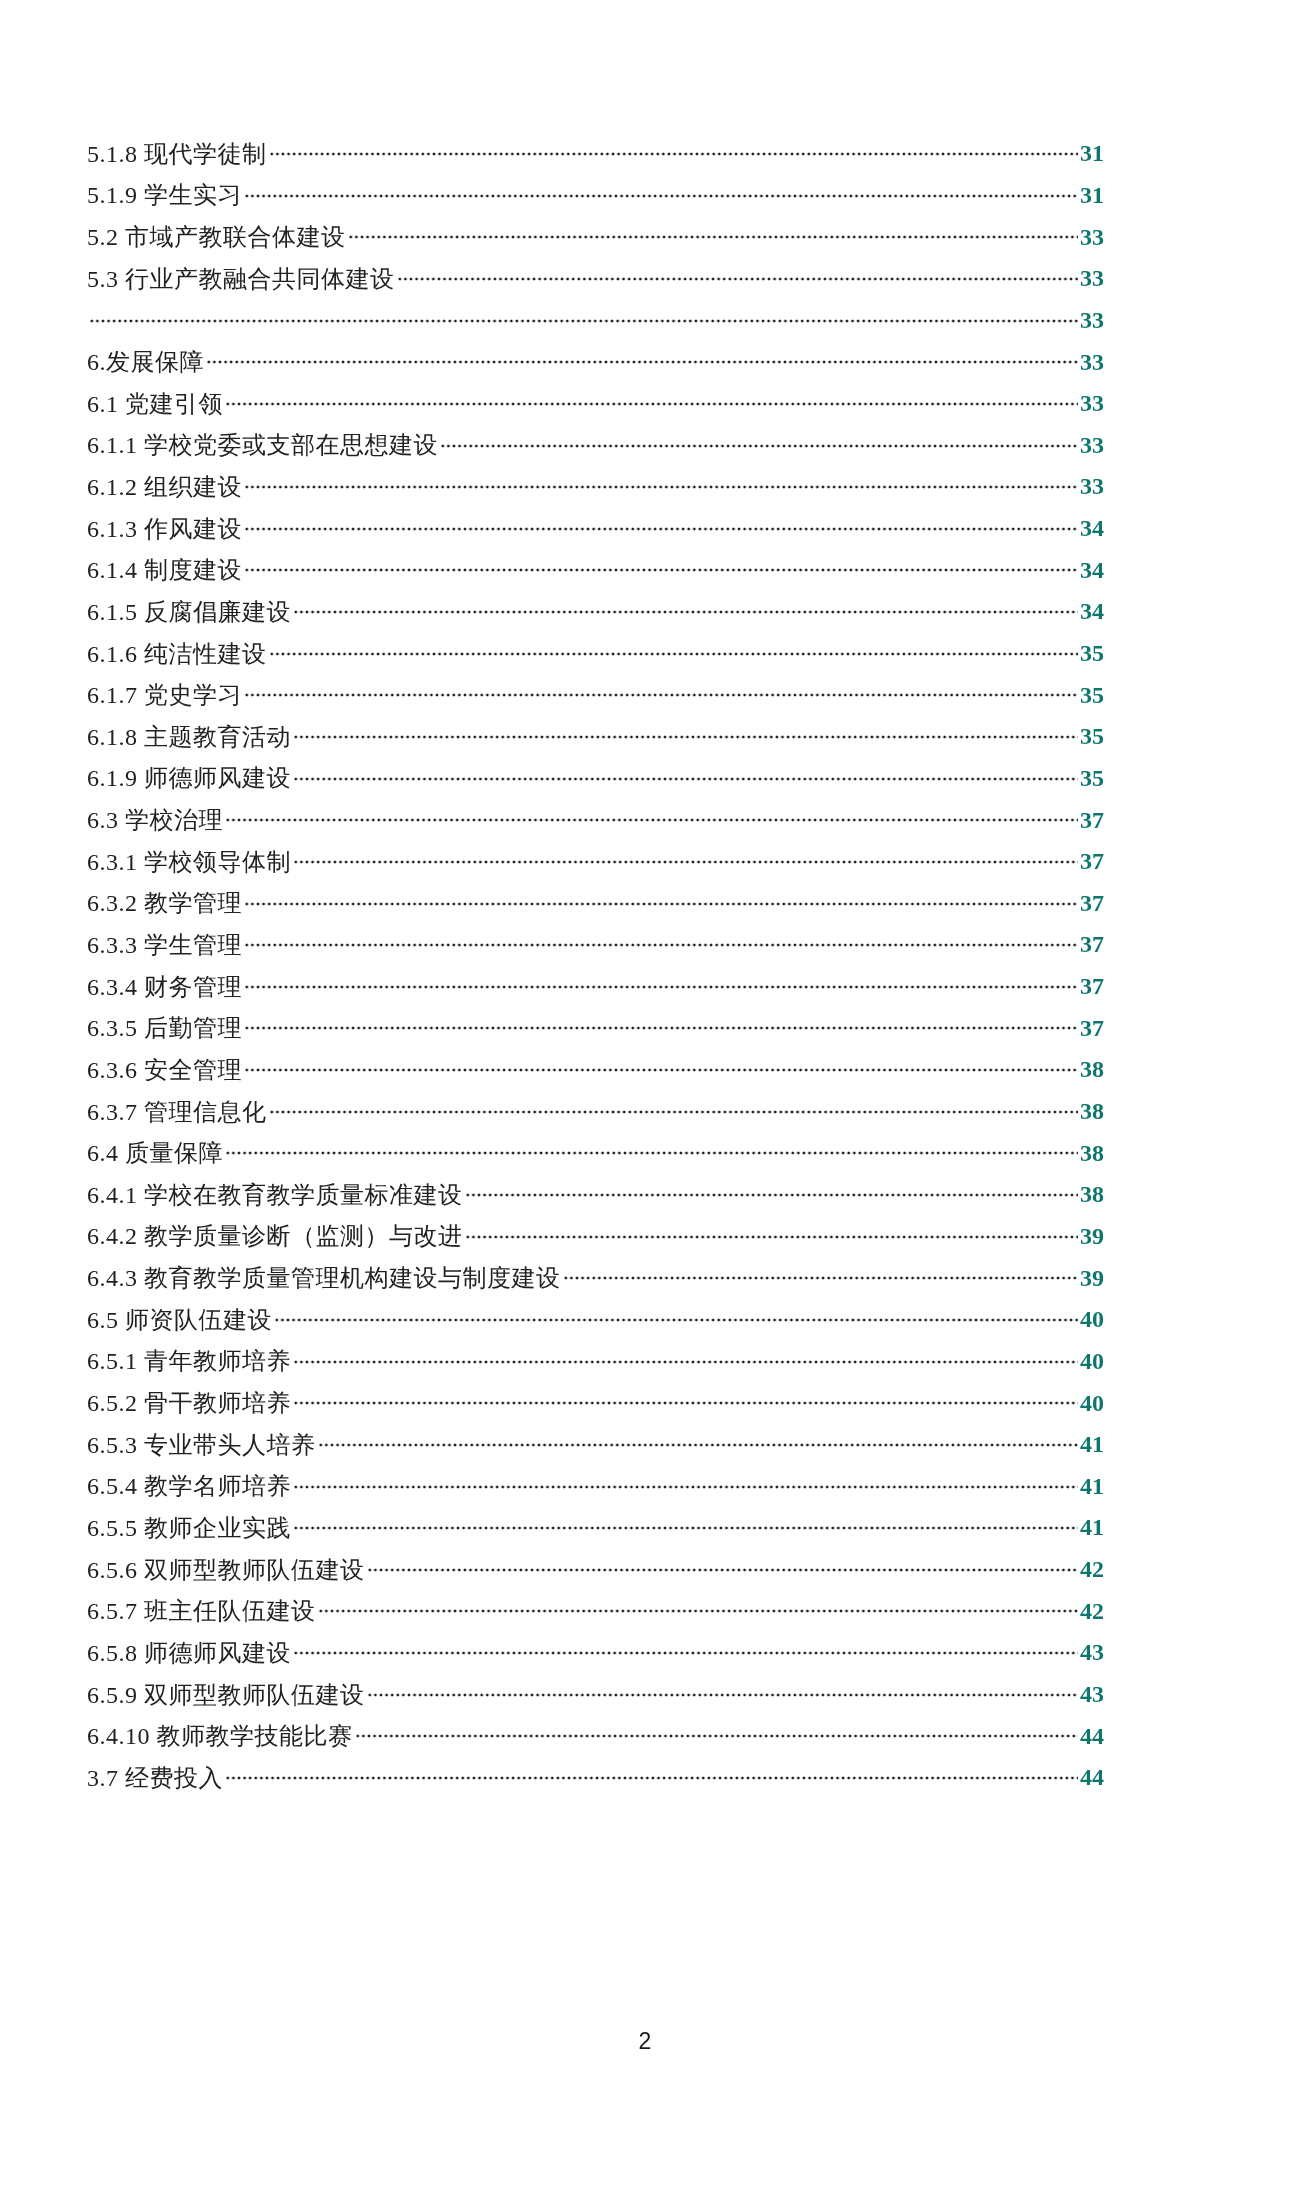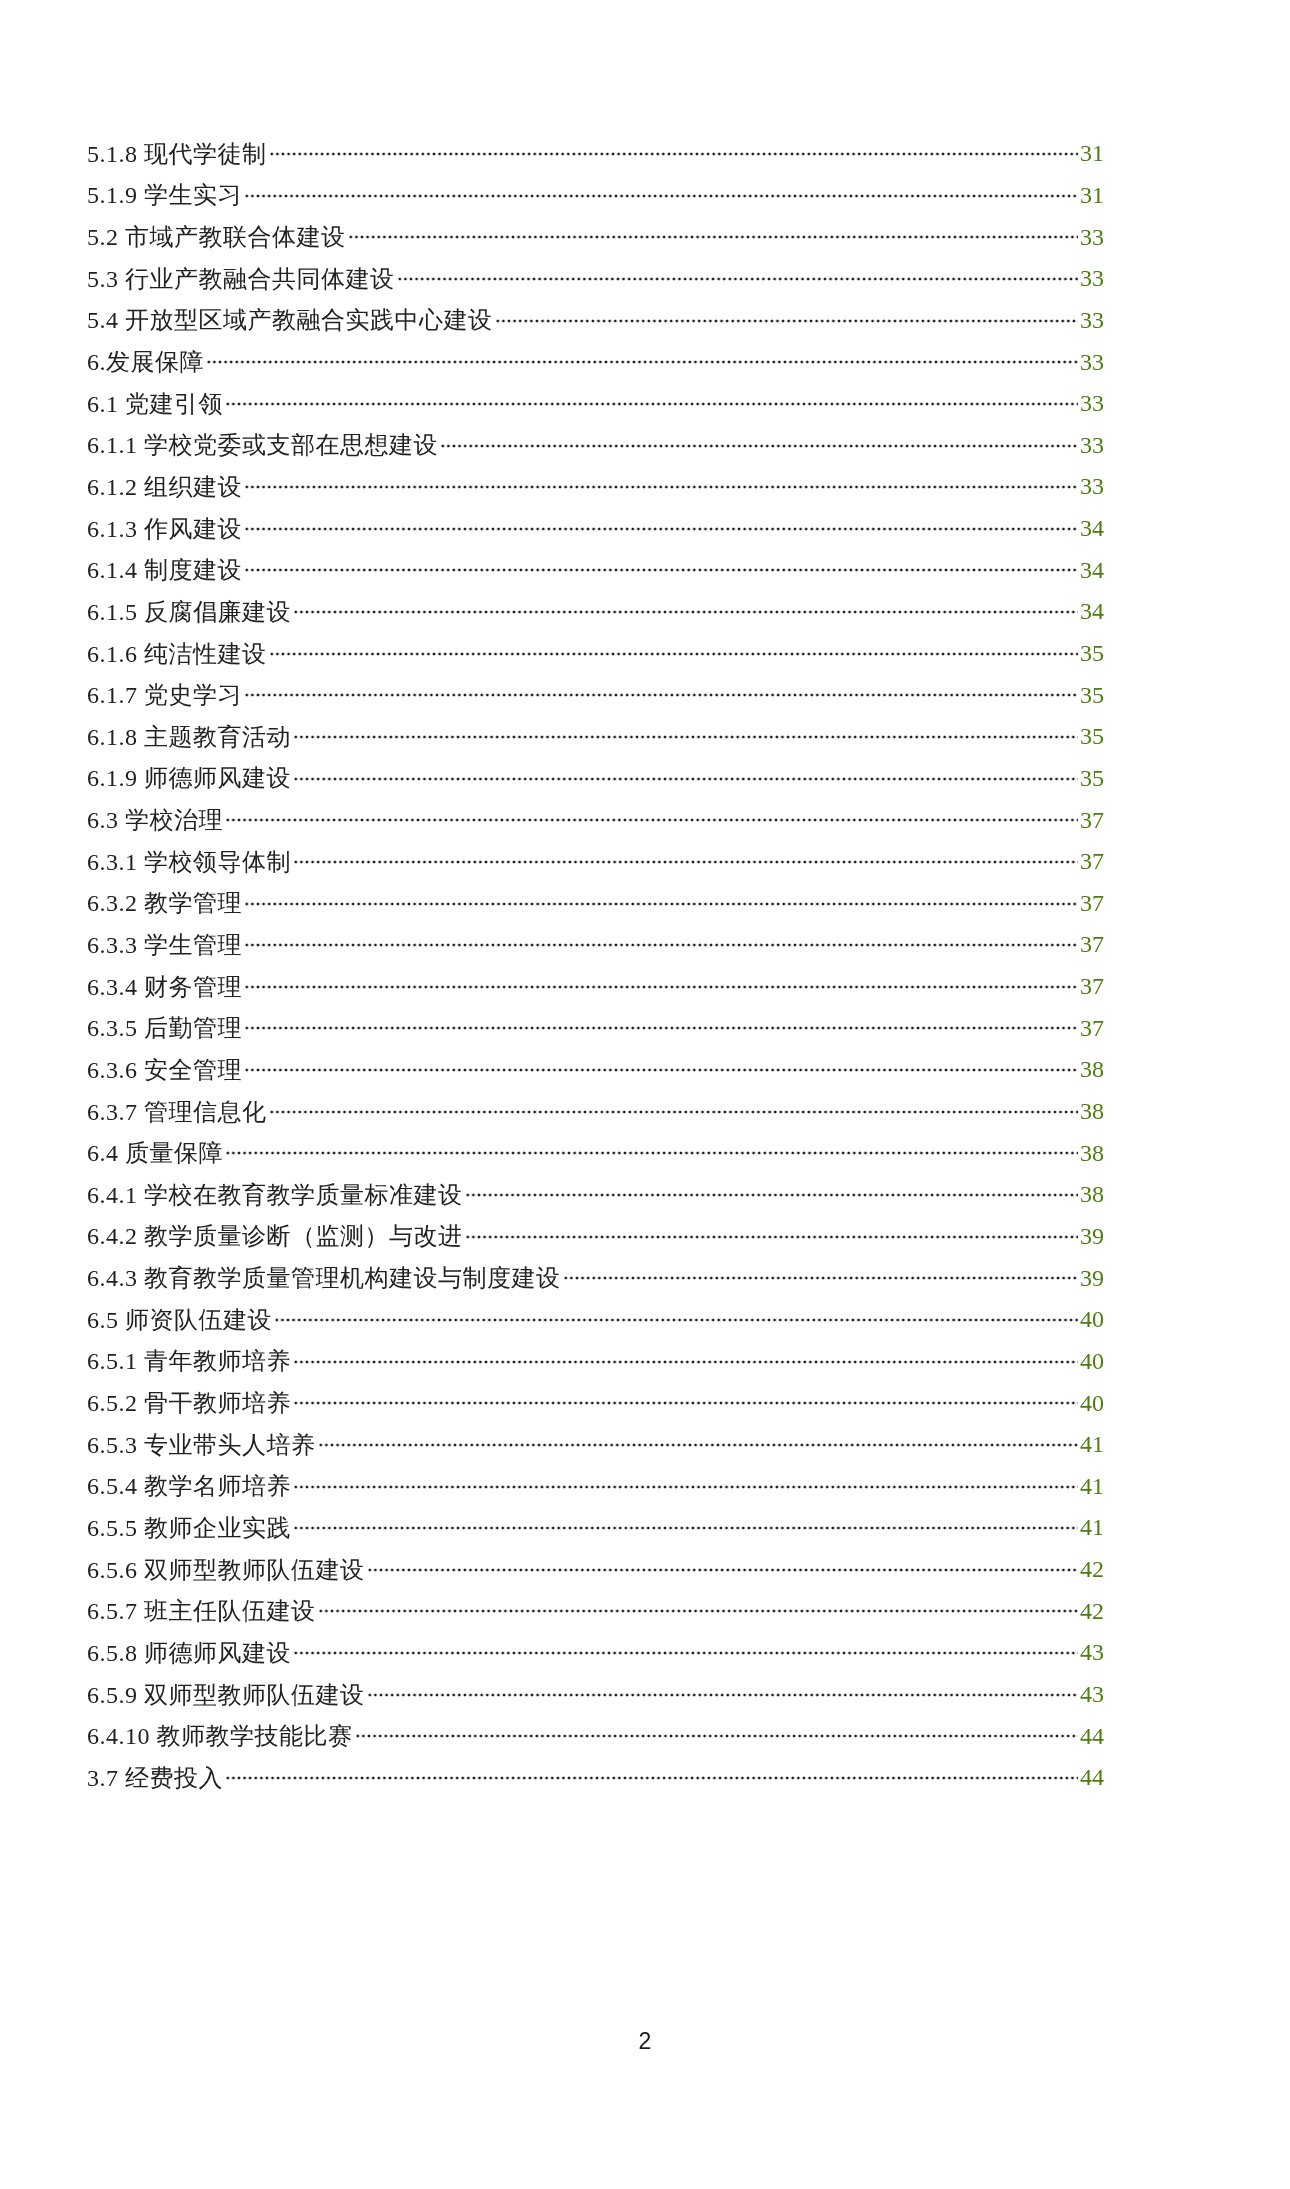--- a/index.html
+++ b/index.html
@@ -39,21 +39,22 @@
     align-self: stretch;
     margin: 0 2px;
     background-image: radial-gradient(circle, #1c1c1c 1.35px, rgba(0,0,0,0) 1.6px);
     background-size: 5.6px 5.6px;
     background-repeat: repeat-x;
     background-position: left center;
     min-width: 20px;
   }
   .toc-page {
     flex: 0 0 auto;
-    color: #4d7c0f;
+    color: #0f766e;
+    font-weight: bold;
   }
   .footer {
     position: absolute;
     top: 2028px;
     left: 0;
     width: 100%;
     text-align: center;
     font-family: "Liberation Sans", "DejaVu Sans", sans-serif;
     font-size: 23px;
     color: #1a1a1a;
@@ -78,21 +79,20 @@
         <span class="toc-label">5.2 市域产教联合体建设</span>
         <span class="leader"></span>
         <span class="toc-page">33</span>
       </div>
       <div class="toc-row">
         <span class="toc-label">5.3 行业产教融合共同体建设</span>
         <span class="leader"></span>
         <span class="toc-page">33</span>
       </div>
       <div class="toc-row">
-        <span class="toc-label">5.4 开放型区域产教融合实践中心建设</span>
         <span class="leader"></span>
         <span class="toc-page">33</span>
       </div>
       <div class="toc-row">
         <span class="toc-label">6.发展保障</span>
         <span class="leader"></span>
         <span class="toc-page">33</span>
       </div>
       <div class="toc-row">
         <span class="toc-label">6.1 党建引领</span>

